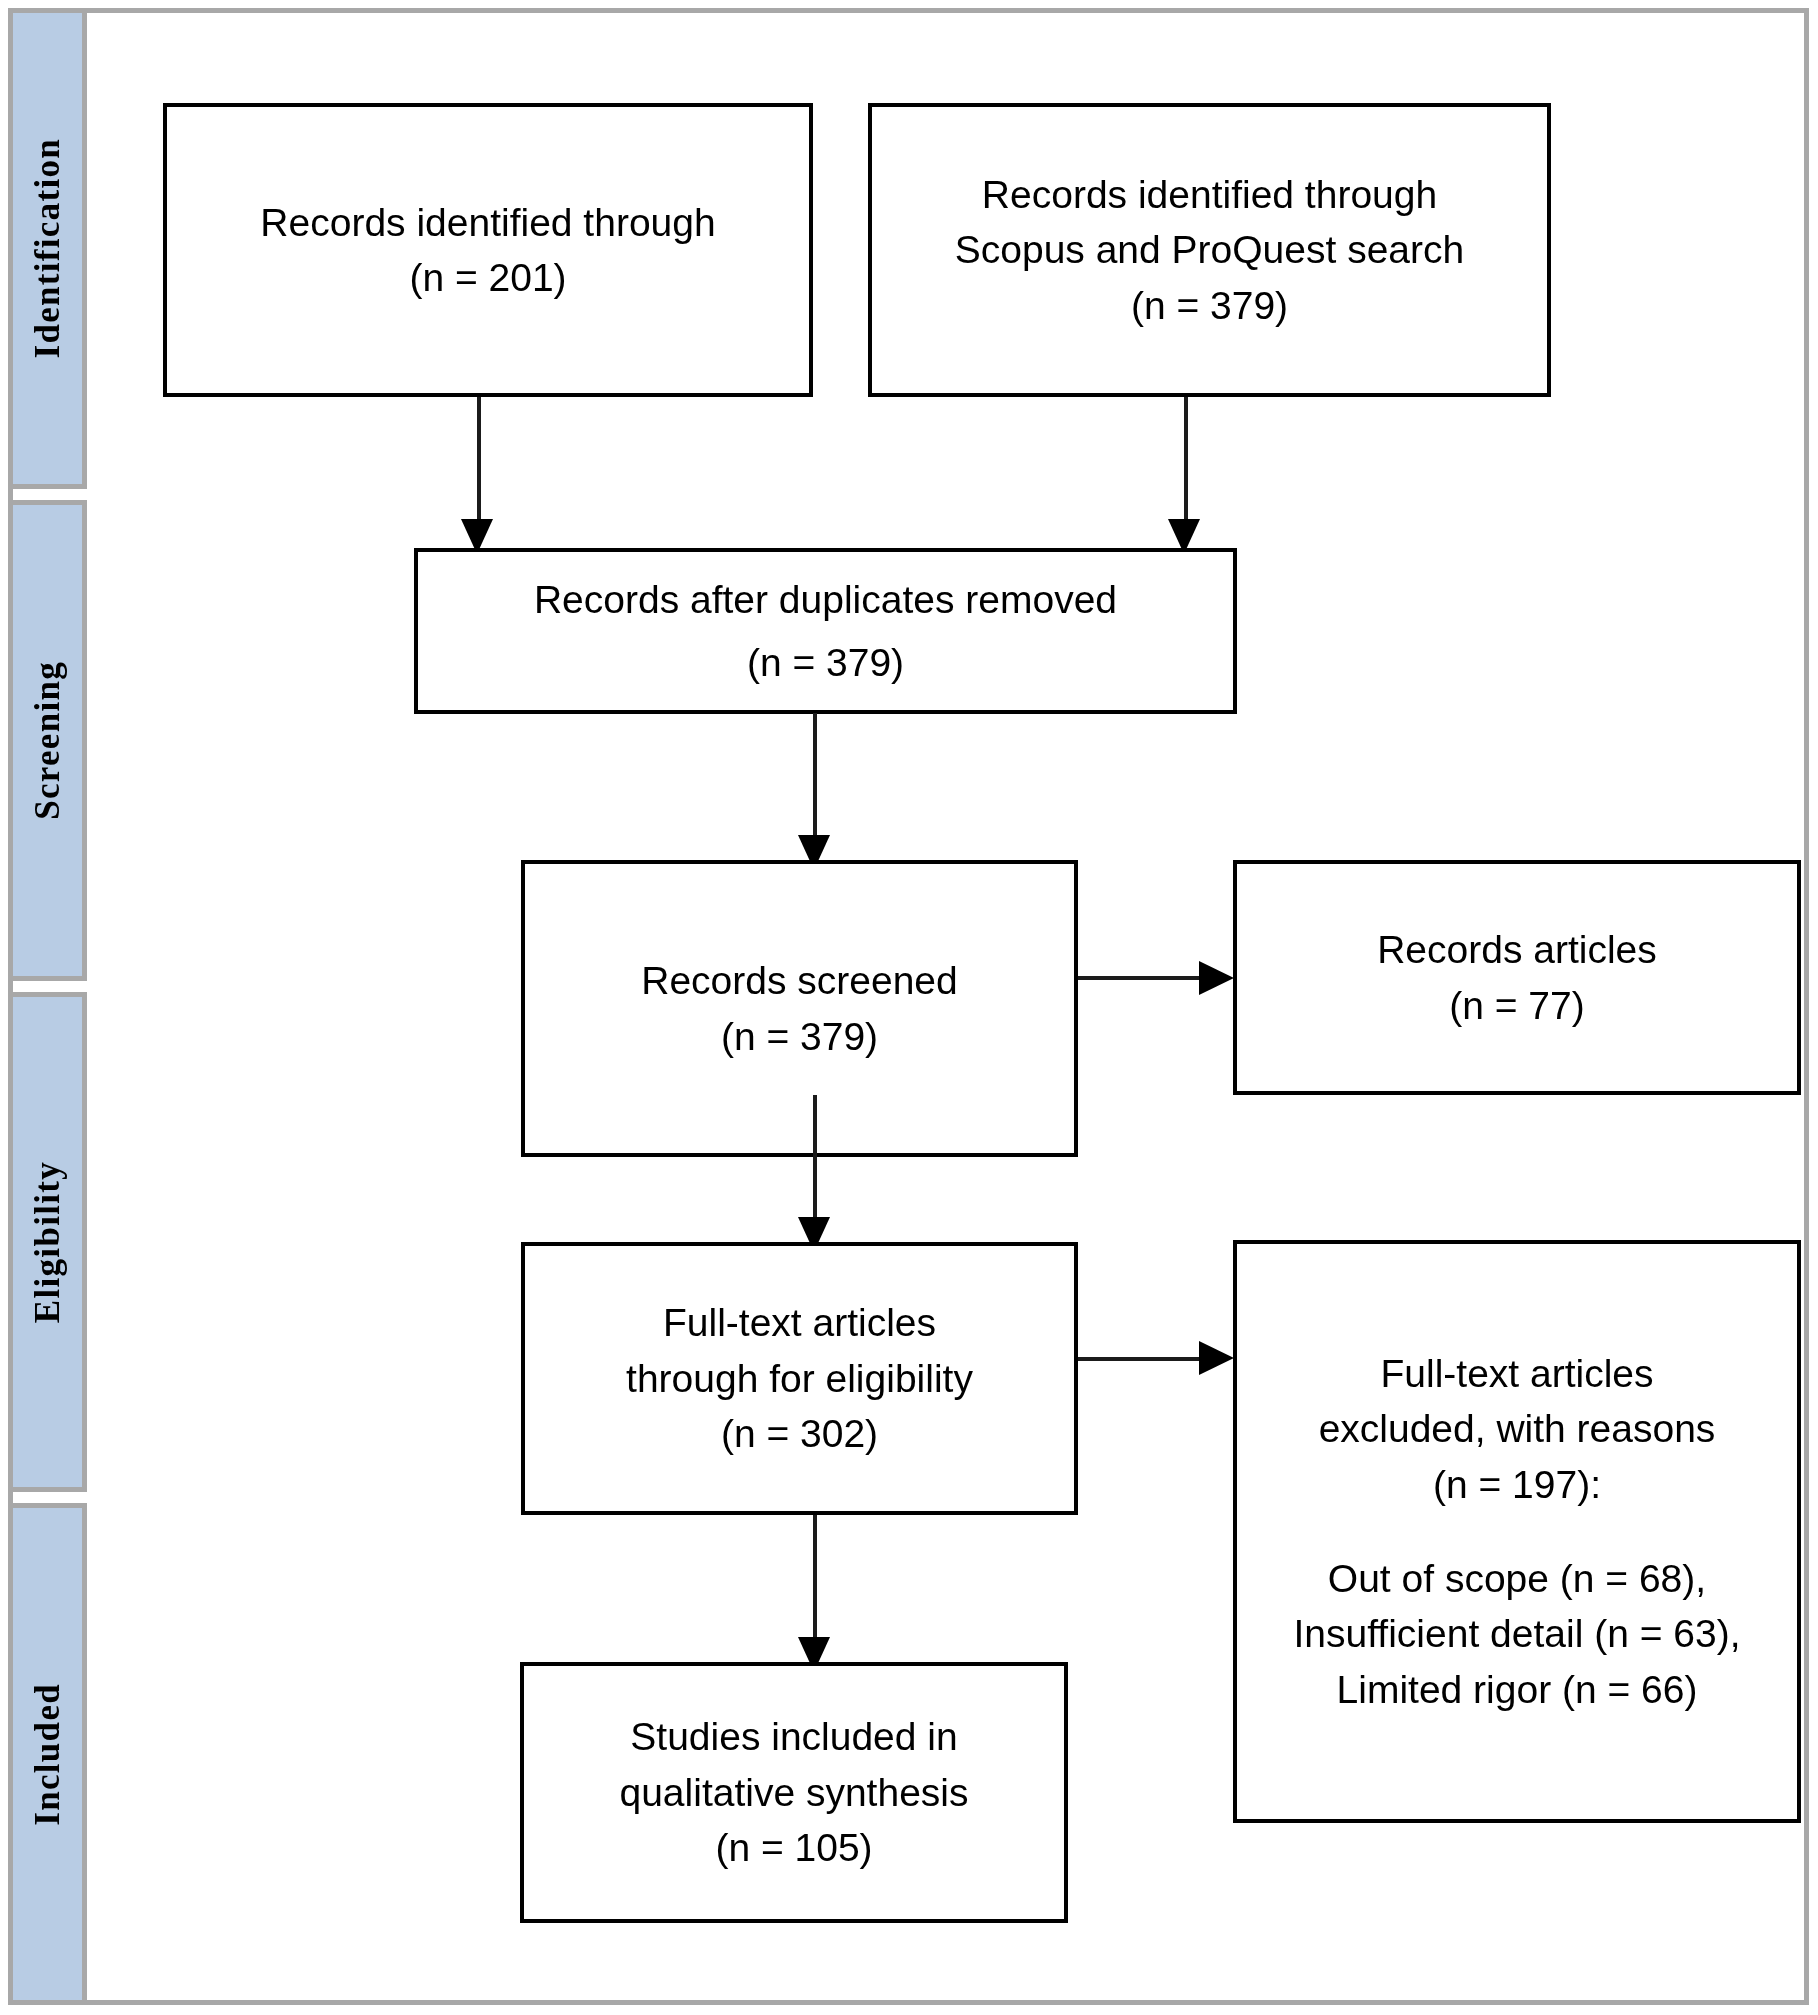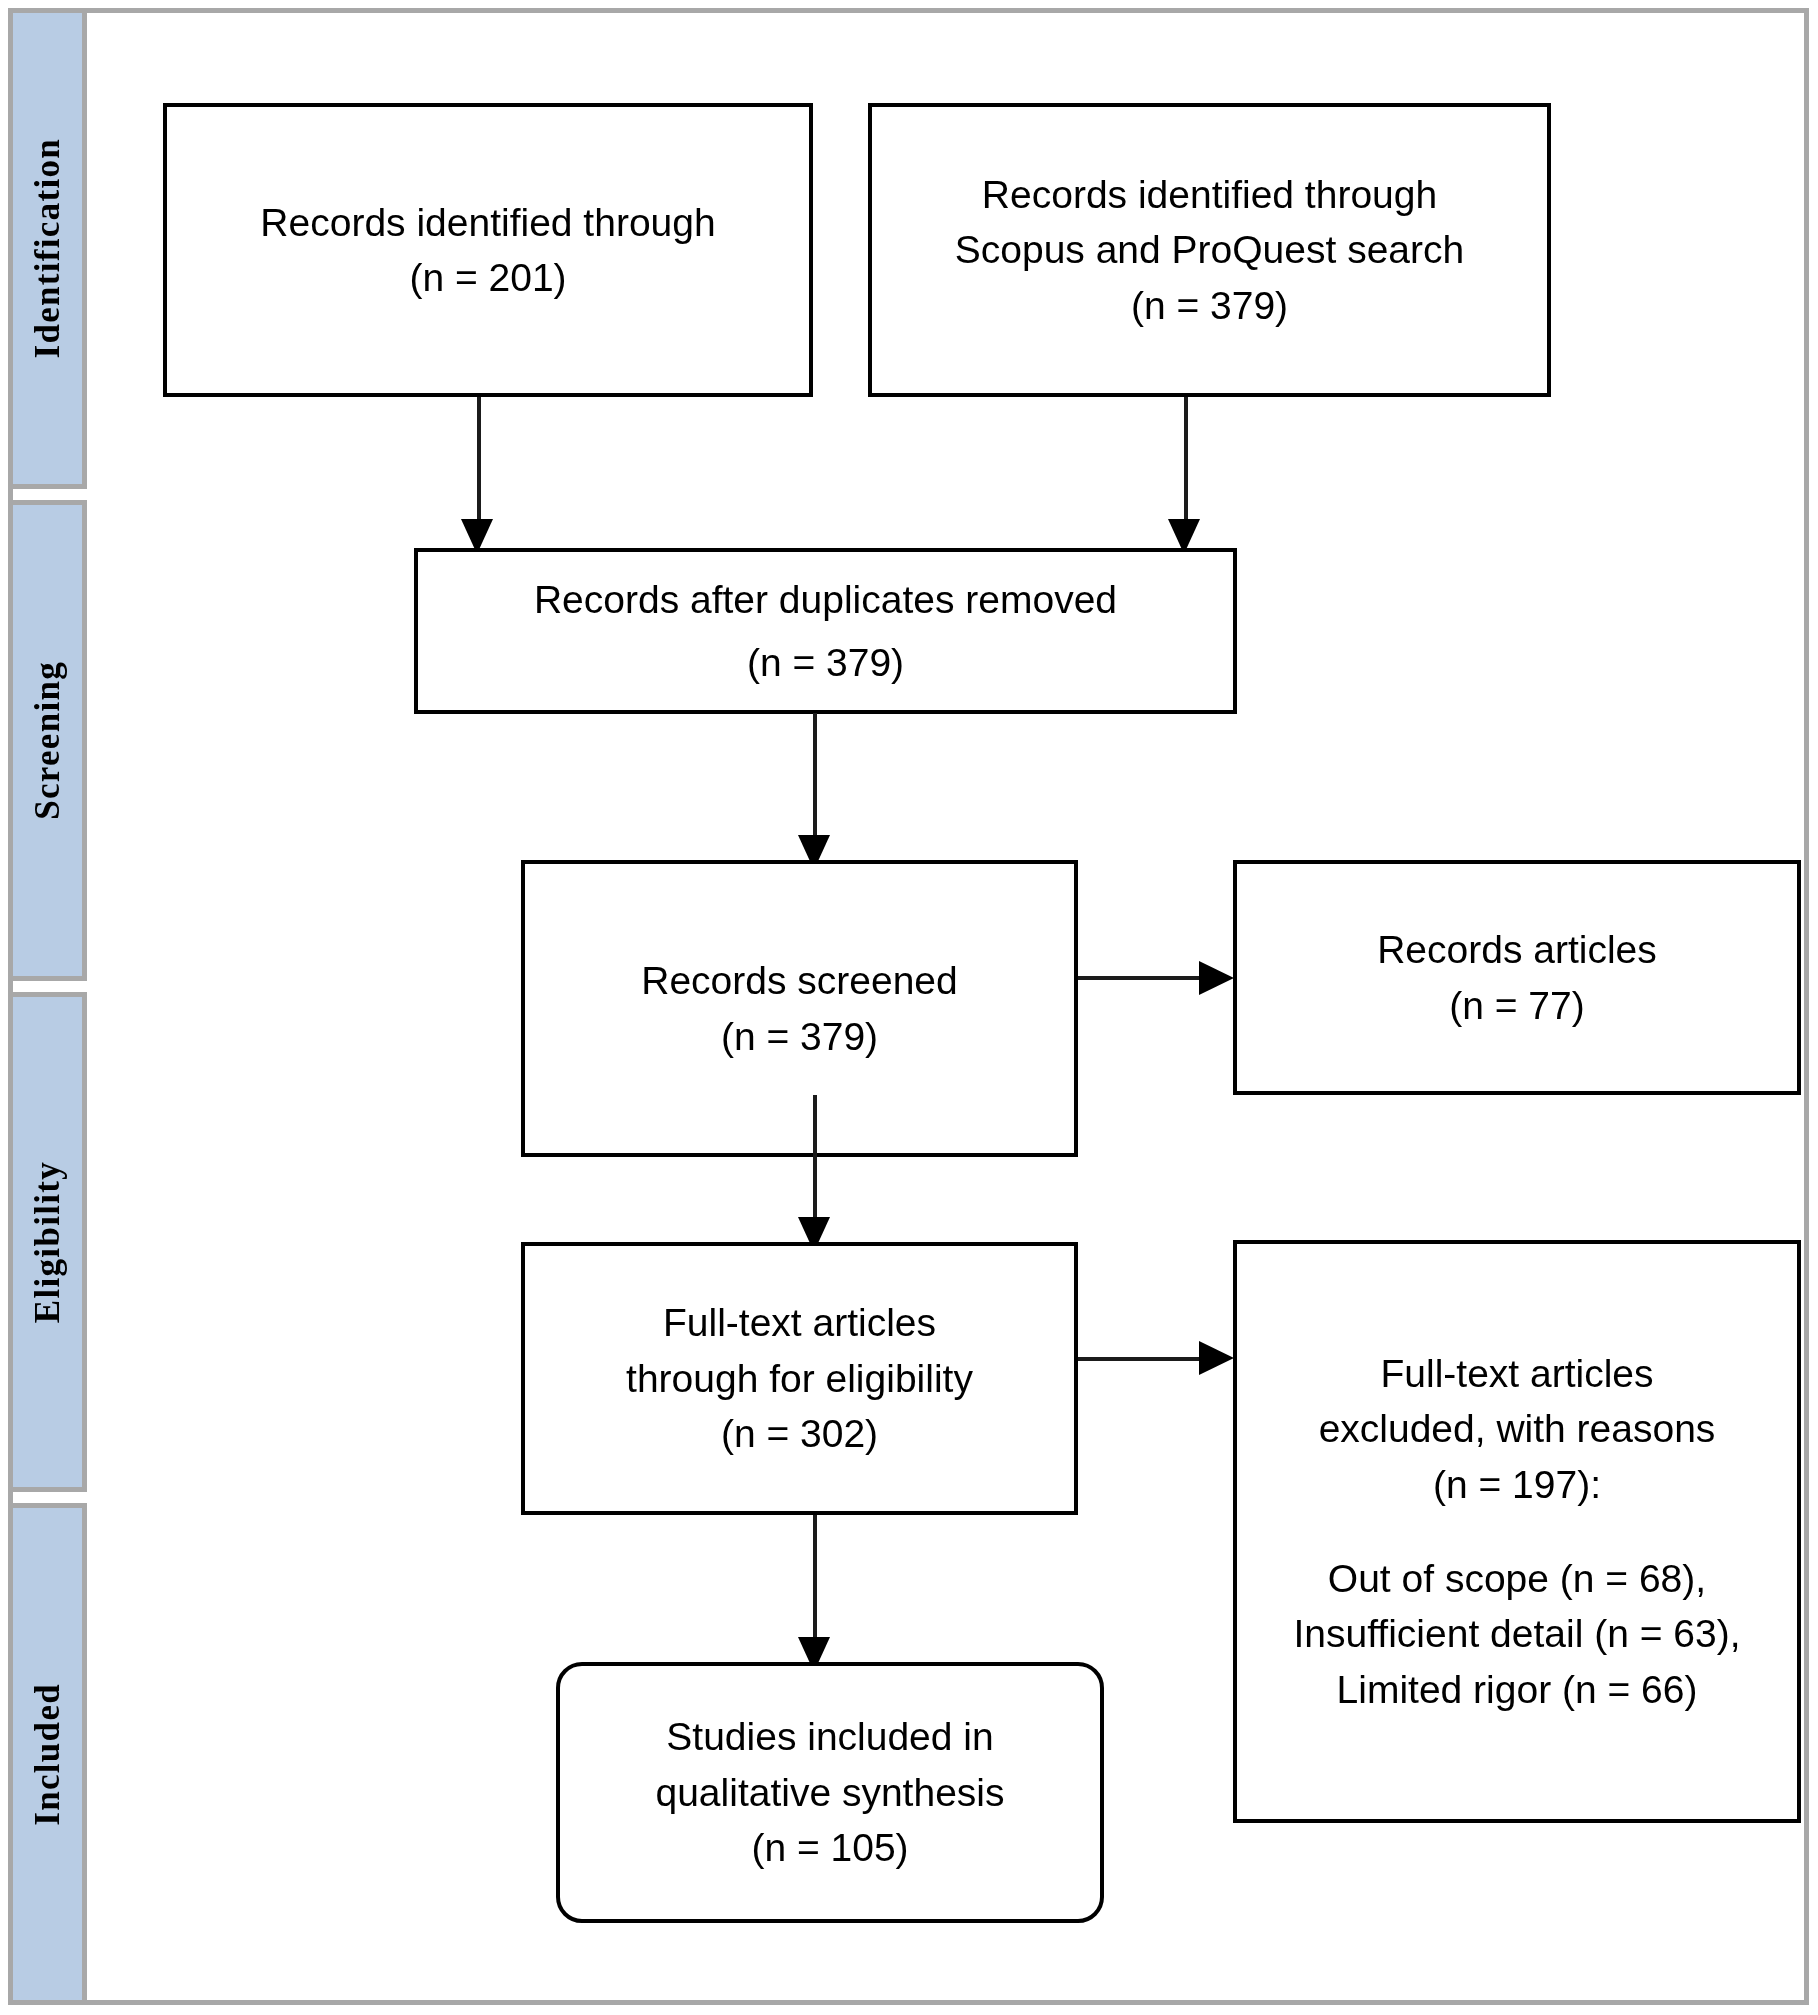--- a/index.html
+++ b/index.html
@@ -183,20 +183,20 @@
     <span class="ln">Insufficient detail (n = 63),</span>
     <span class="ln">Limited rigor (n = 66)</span>
   </div>
 
   <div class="hline" style="left:1078px; top:1357px; width:126px;"></div>
   <div class="hhead" style="left:1199px; top:1341px;"></div>
 
   <div class="vline" style="left:813px; top:1515px; height:126px;"></div>
   <div class="vhead" style="left:798px; top:1637px;"></div>
 
-  <div class="fbox" style="left:556px; top:1662px; width:548px; height:261px;border-radius:26px;">
+  <div class="fbox" style="left:520px; top:1662px; width:548px; height:261px;">
     <span class="ln">Studies included in</span>
     <span class="ln">qualitative synthesis</span>
     <span class="ln">(n = 105)</span>
   </div>
 
 </div>
 
 
 </body></html>

